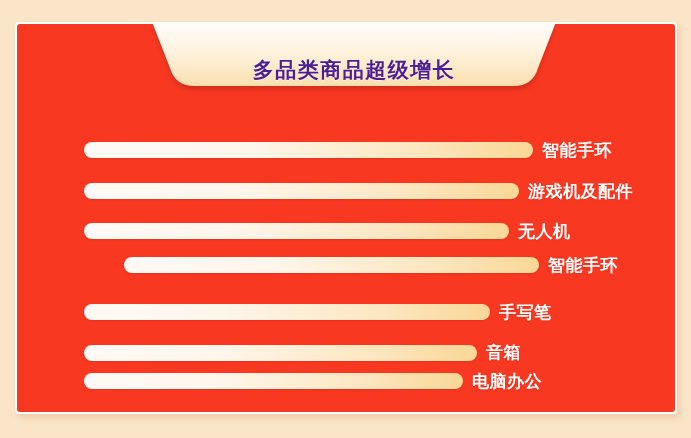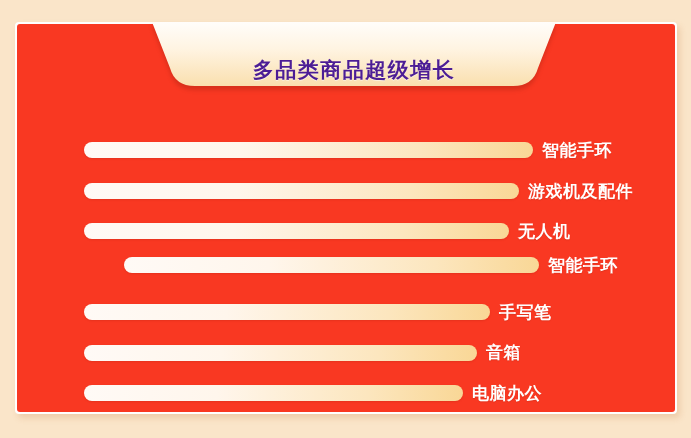--- a/index.html
+++ b/index.html
@@ -147,21 +147,21 @@
           <span class="bar-label">智能手环</span>
         </div>
         <div class="bar-row" style="top: 320.5px;">
           <div class="bar" style="width: 393px;"></div>
           <span class="bar-label">音箱</span>
         </div>
         <div class="bar-row" style="top: 280px;">
           <div class="bar" style="width: 406px;"></div>
           <span class="bar-label">手写笔</span>
         </div>
-        <div class="bar-row" style="top: 361px;">
+        <div class="bar-row" style="top: 349px;">
           <div class="bar" style="width: 379px;"></div>
           <span class="bar-label">电脑办公</span>
         </div>
       </div>
 
   </div>
 
   <div id="ribbon-wrap">
     <div id="ribbon-shadow">
       <svg width="404" height="68" viewBox="0 0 404 68" xmlns="http://www.w3.org/2000/svg">

